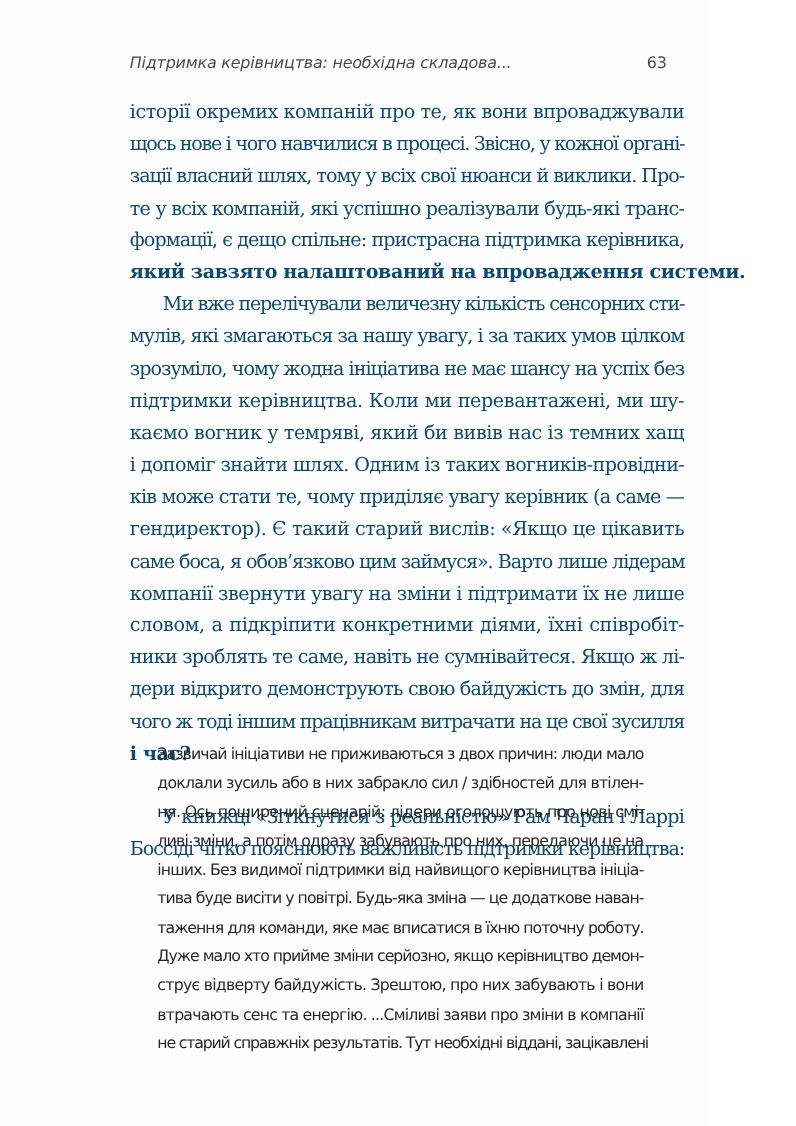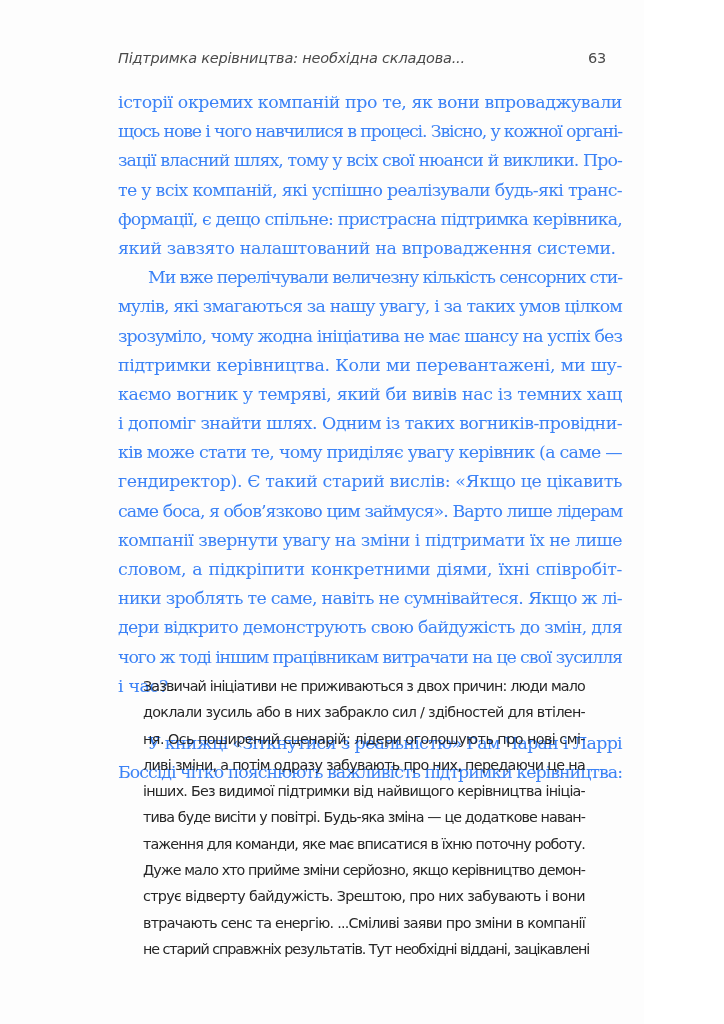--- a/index.html
+++ b/index.html
@@ -8,24 +8,24 @@
   .running-head {
     position: absolute; left: 118px; top: 50px; width: 502px; height: 24px;
     font-family: "DejaVu Sans", sans-serif; font-style: italic; font-size: 14.5px;
     color: #4a4a4a; letter-spacing: -0.2px;
   }
   .running-head .title { position: absolute; left: 0; top: 0; }
   .running-head .folio { position: absolute; right: 14px; top: 0; font-style: normal; }
   .body-text {
     position: absolute; left: 118px; top: 88px; width: 504px;
     font-family: "DejaVu Serif", serif; font-size: 17.4px; line-height: 29.2px;
-    color: #3b82f6; letter-spacing: -0.35px;
+    color: #0c4a6e; letter-spacing: -0.35px;
   }
   .line { white-space: nowrap; display: block; text-align: justify; text-align-last: justify; height: 29.2px; overflow: visible; }
-  .line.last { text-align-last: left; }
+  .line.last { text-align-last: left; font-weight: bold; }
   .line.indent { padding-left: 30px; }
   .quote {
     position: absolute; left: 143px; top: 673px; width: 442px;
     font-family: "DejaVu Sans", sans-serif; font-size: 14.3px; line-height: 26.3px;
     color: #262626; letter-spacing: -0.45px;
   }
   .quote .line { height: 26.3px; }
 </style>
 </head>
 <body>

